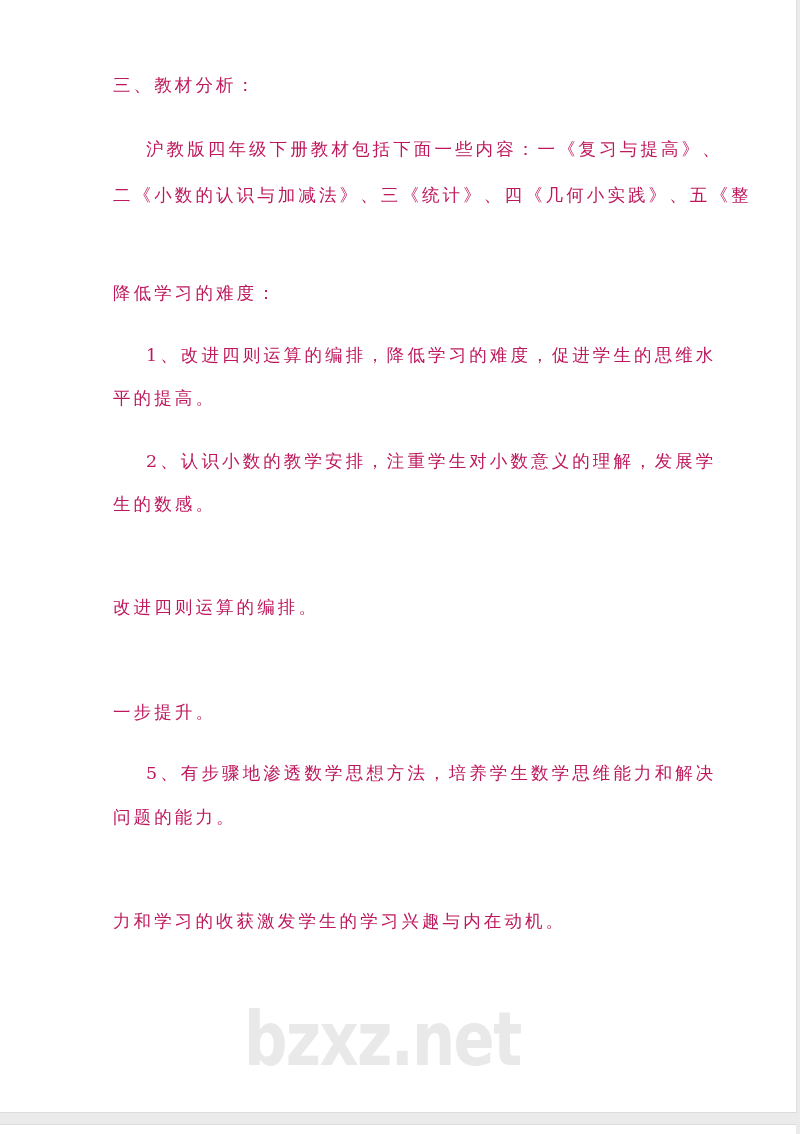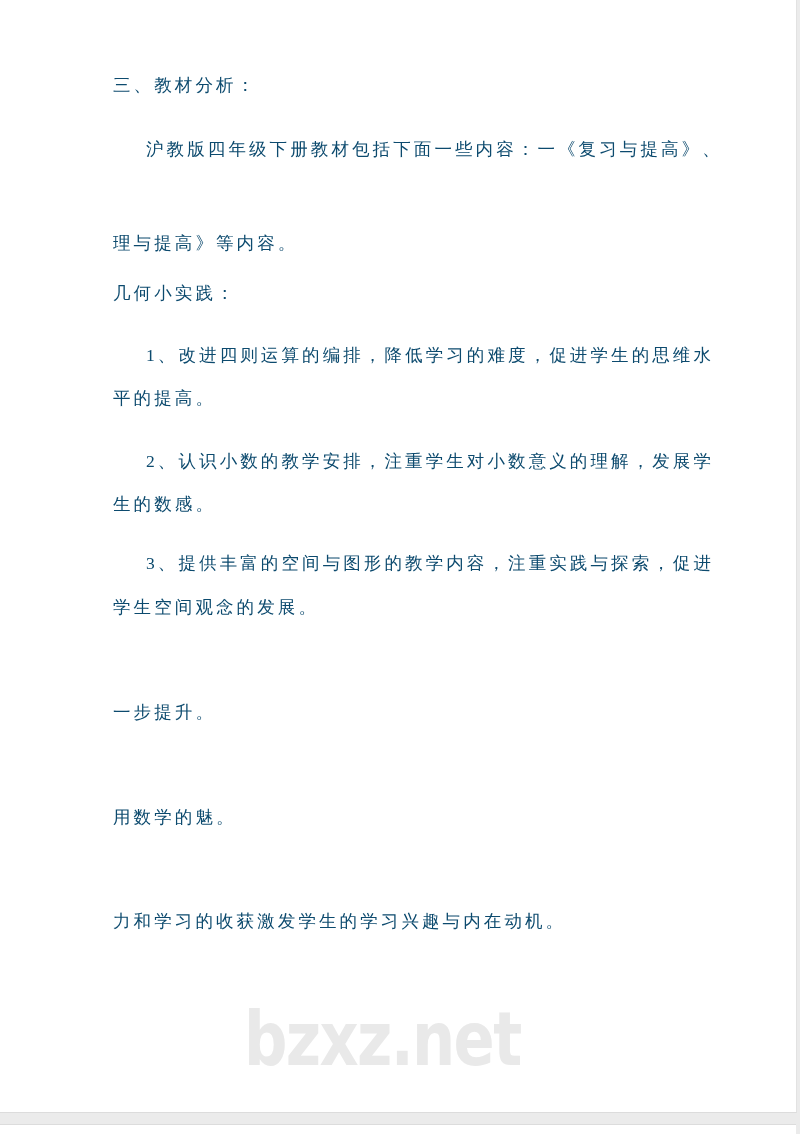--- a/index.html
+++ b/index.html
@@ -2,49 +2,49 @@
 <html><head>
 <meta charset="utf-8">
 <style>
   html, body { margin:0; padding:0; }
   body { width:800px; height:1134px; background:#ebebeb; position:relative; overflow:hidden;
          font-family:"DejaVu Serif","Liberation Serif",serif; }
   .page { position:absolute; left:0; top:0; width:796px; height:1112px; background:#ffffff;
           border-right:1px solid #e2e2e2; border-bottom:1px solid #dcdcdc; }
   .page2 { position:absolute; left:0; top:1124px; width:796px; height:20px; background:#fff;
            border-top:1px solid #dcdcdc; }
-  .line { position:absolute; left:113px; font-size:17.5px; color:#0c4a6e; letter-spacing:3.1px;
+  .line { position:absolute; left:113px; font-size:17.5px; color:#be185d; letter-spacing:3.1px;
           white-space:nowrap; line-height:22px; }
-  .indent { left:146px;font-family:Liberation Serif, serif; }
+  .indent { left:146px; }
   .watermark { position:absolute; left:244px; top:996px; font-family:"DejaVu Sans","Liberation Sans",sans-serif;
                font-weight:bold; font-size:74px; color:#e9e9e9; letter-spacing:-2px;
                transform:scaleX(0.82); transform-origin:left top; }
 </style>
 </head>
 <body>
 
 <div class="page">
   <div class="line" style="top:74px">三、教材分析：</div>
 
   <div class="line indent" style="top:138px">沪教版四年级下册教材包括下面一些内容：一《复习与提高》、</div>
-  <div class="line" style="top:232px">理与提高》等内容。</div>
+  <div class="line" style="top:184px">二《小数的认识与加减法》、三《统计》、四《几何小实践》、五《整</div>
 
-  <div class="line" style="top:282px">几何小实践：</div>
+  <div class="line" style="top:282px">降低学习的难度：</div>
 
   <div class="line indent" style="top:344px">1、改进四则运算的编排，降低学习的难度，促进学生的思维水</div>
   <div class="line" style="top:387px">平的提高。</div>
 
   <div class="line indent" style="top:450px">2、认识小数的教学安排，注重学生对小数意义的理解，发展学</div>
   <div class="line" style="top:493px">生的数感。</div>
 
-  <div class="line indent" style="top:552px">3、提供丰富的空间与图形的教学内容，注重实践与探索，促进</div>
-  <div class="line" style="top:596px">学生空间观念的发展。</div>
+  <div class="line" style="top:596px">改进四则运算的编排。</div>
 
   <div class="line" style="top:701px">一步提升。</div>
 
-  <div class="line" style="top:806px">用数学的魅。</div>
+  <div class="line indent" style="top:762px">5、有步骤地渗透数学思想方法，培养学生数学思维能力和解决</div>
+  <div class="line" style="top:806px">问题的能力。</div>
 
   <div class="line" style="top:910px">力和学习的收获激发学生的学习兴趣与内在动机。</div>
 
 
   <div class="watermark">bzxz.net</div>
 </div>
 <div class="page2"></div>
 
 </body></html>

